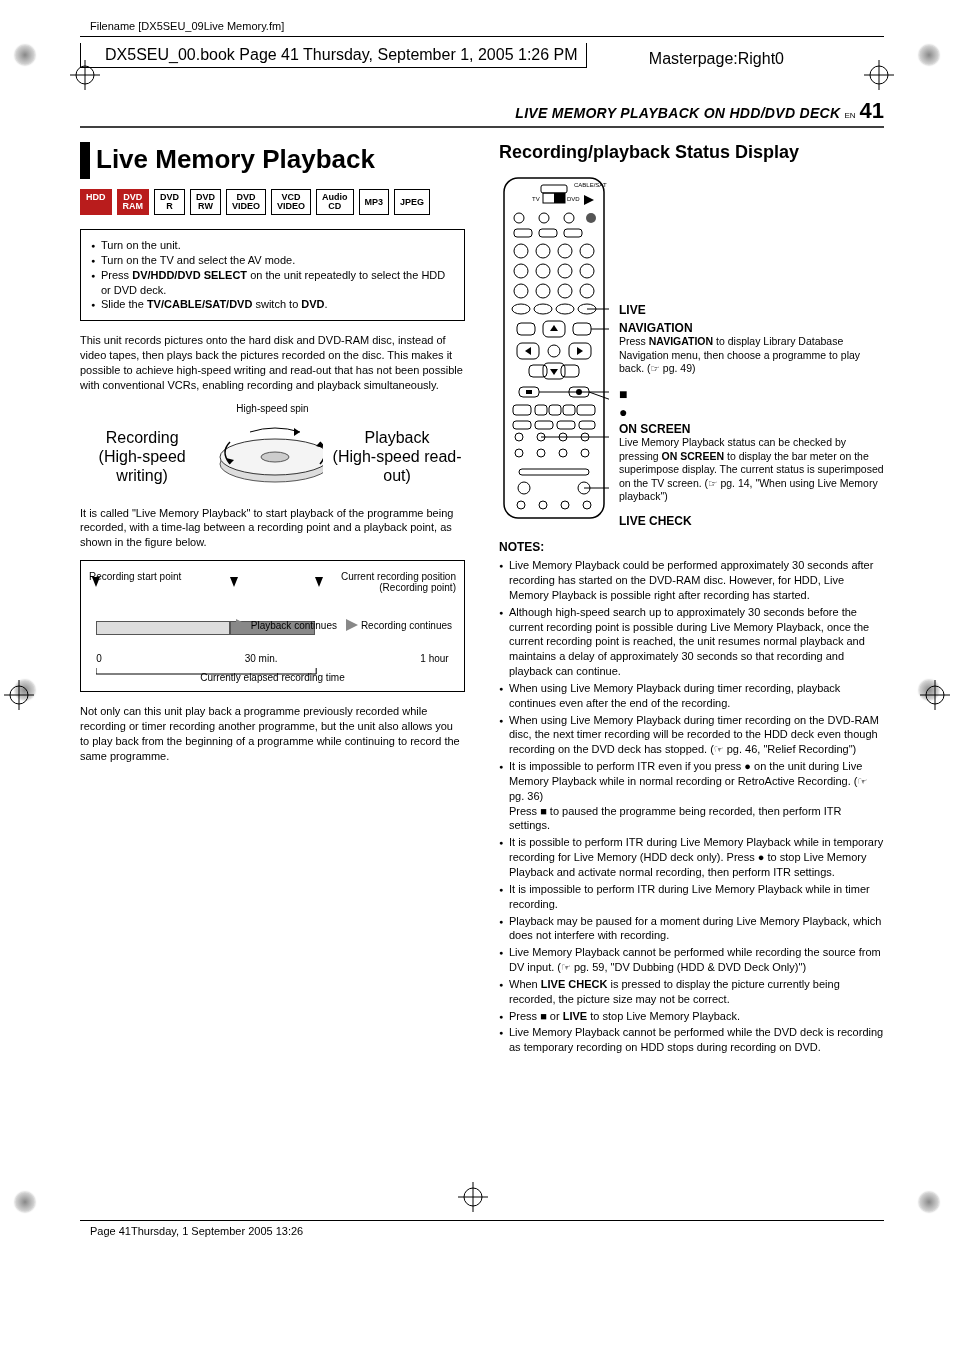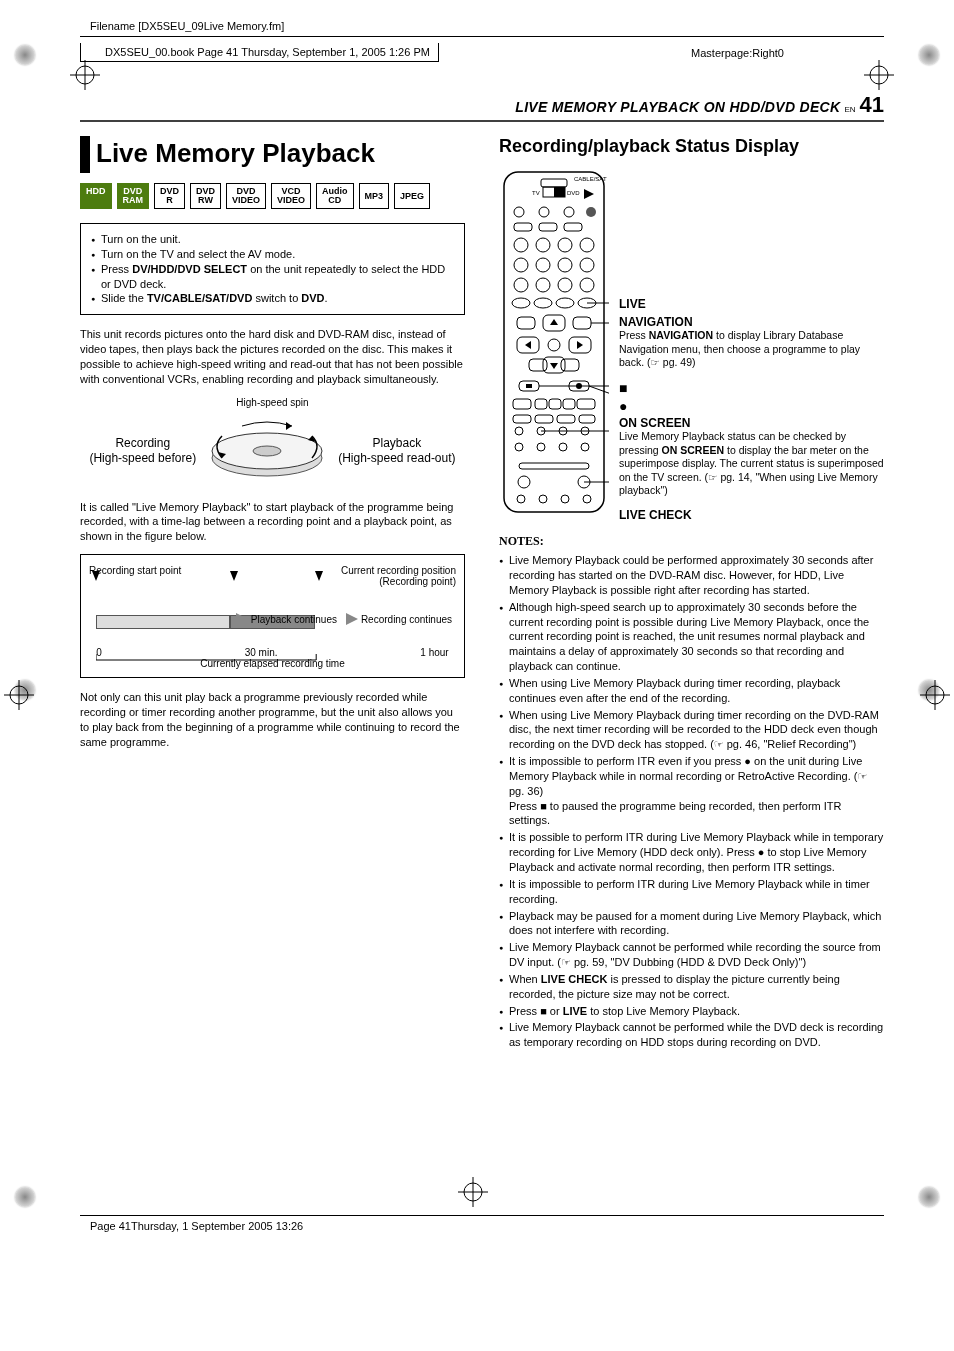--- a/index.html
+++ b/index.html
@@ -23,77 +23,77 @@
   .circle-dot { position: absolute; width: 20px; height: 20px; border-radius: 50%; background: radial-gradient(circle, #888 0%, #ccc 60%, #fff 100%); box-shadow: 0 0 2px #999; }
   .cd-tl { top: 45px; left: 15px; }
   .cd-tr { top: 45px; right: 15px; }
   .cd-ml { top: 680px; left: 15px; }
   .cd-mr { top: 680px; right: 15px; }
   .cd-bl { bottom: 45px; left: 15px; }
   .cd-br { bottom: 45px; right: 15px; }
 
   .filename-row { font-size: 11px; margin-bottom: 4px; padding-left: 10px; }
   .hr-thin { border: none; border-top: 1px solid #000; margin: 2px 0 6px 0; }
-  .book-meta { display: flex; justify-content: space-between; align-items: center; font-size: 11px; }
+  .book-meta { display: flex; justify-content: space-between; align-items: flex-end; font-size: 16px; }
   .book-left { border: 1px solid #000; border-top: none; padding: 3px 8px 3px 24px; }
   .book-right { padding-right: 100px; }
 
   .page-header { display: flex; justify-content: flex-end; align-items: baseline; margin-top: 30px; border-bottom: 2px solid #404040; padding-bottom: 2px; }
   .header-title { font-family: "Arial Narrow", Arial, sans-serif; font-weight: bold; font-style: italic; font-size: 14px; letter-spacing: 0.3px; }
   .header-en { font-size: 8px; margin: 0 4px; }
   .page-num { font-size: 22px; font-weight: bold; }
 
   .columns { display: flex; gap: 34px; margin-top: 14px; }
   .col { flex: 1; min-width: 0; }
   .section-title-row { display: flex; align-items: stretch; margin-bottom: 10px; }
   .title-accent { width: 10px; background: #000; margin-right: 0; }
   .main-title { font-family: "Arial Narrow", Arial, sans-serif; font-size: 26px; font-weight: bold; color: #000; padding: 2px 0 4px 6px; }
 
   .format-badges { display: flex; gap: 5px; flex-wrap: wrap; margin-bottom: 14px; }
-  .badge-solid { background: #4d7c0f; color: #fff; font-size: 9px; font-weight: bold; padding: 4px 6px; min-width: 30px; text-align: center; line-height: 1; }
+  .badge-solid { background: #b91c1c; color: #fff; font-size: 9px; font-weight: bold; padding: 4px 6px; min-width: 30px; text-align: center; line-height: 1; }
   .badge-two { display: flex; flex-direction: column; }
   .badge-outline { border: 1px solid #000; color: #000; font-size: 9px; font-weight: bold; padding: 3px 5px; min-width: 30px; text-align: center; line-height: 1; display: flex; flex-direction: column; justify-content: center; }
 
   .prep-box { border: 1px solid #000; padding: 8px 10px; margin-bottom: 12px; }
   .prep-box ul { list-style: none; }
   .prep-box li { position: relative; padding-left: 10px; line-height: 1.35; }
   .prep-box li::before { content: "●"; position: absolute; left: 0; font-size: 7px; top: 3px; }
 
   p.body { line-height: 1.35; margin-bottom: 10px; }
 
   .diagram-spin { text-align: center; margin: 10px 0 14px 0; }
   .dia-spin-label { font-size: 10px; margin-bottom: 8px; }
-  .dia-spin-row { display: flex; justify-content: center; align-items: center; gap: 6px; font-size: 12px; }
+  .dia-spin-row { display: flex; justify-content: center; align-items: center; gap: 6px; font-size: 16px; }
   .dia-spin-side { text-align: center; line-height: 1.2; }
 
   .timeline-box { border: 1px solid #000; padding: 10px 8px 8px 8px; margin: 10px 0 12px 0; }
   .tl-labels { display: flex; justify-content: space-between; font-size: 10px; text-align: center; margin-bottom: 4px; }
   .tl-label { flex: 1; }
   .tl-bar-row { position: relative; height: 52px; }
   .tl-track { position: absolute; top: 24px; left: 2%; right: 2%; height: 14px; }
   .tl-seg { position: absolute; top: 0; height: 14px; border: 1px solid #555; }
   .tl-seg.light { background: #ddd; }
   .tl-seg.dark { background: #888; }
   .tl-arrows { position: absolute; top: -20px; left: 2%; right: 2%; height: 20px; }
   .tl-down { position: absolute; top: 0; width: 0; height: 0; border-left: 4px solid transparent; border-right: 4px solid transparent; border-top: 10px solid #000; }
   .tl-continue { position: absolute; top: 22px; font-size: 10px; display: flex; align-items: center; gap: 3px; }
   .tl-arrow-right { display:inline-block; width:0; height:0; border-top:6px solid transparent; border-bottom:6px solid transparent; border-left:12px solid #888; }
   .tl-scale { display: flex; justify-content: space-between; font-size: 10px; margin-top: 4px; padding: 0 2%; }
-  .tl-elapsed { font-size: 10px; text-align: center; margin-top: 0; position: relative; }
+  .tl-elapsed { font-size: 10px; text-align: center; margin-top: 8px; position: relative; }
 
   .sub-heading { font-family: "Arial Narrow", Arial, sans-serif; font-size: 18px; font-weight: bold; margin-bottom: 10px; }
 
   .remote-row { display: flex; gap: 10px; align-items: flex-start; margin-bottom: 12px; }
   .remote-svg { flex: 0 0 110px; }
   .callouts { flex: 1; font-size: 10.5px; }
   .co-head { font-family: "Arial Narrow", Arial, sans-serif; font-weight: bold; font-size: 12px; margin-top: 10px; }
   .co-text { line-height: 1.3; margin-bottom: 4px; }
   .sym { font-family: Arial; }
 
-  .notes-head { font-weight: bold; font-size: 12px; margin: 6px 0 4px 0; font-family: Liberation Serif, serif; }
+  .notes-head { font-weight: bold; font-size: 12px; margin: 6px 0 4px 0; }
   ul.notes { list-style: none; }
   ul.notes > li { position: relative; padding-left: 10px; line-height: 1.35; margin-bottom: 2px; }
   ul.notes > li::before { content: "●"; position: absolute; left: 0; font-size: 7px; top: 3px; }
 
   .footer-meta { position: absolute; bottom: 20px; left: 90px; font-size: 11px; }
   .footer-line { position: absolute; bottom: 36px; left: 80px; right: 70px; border-top: 1px solid #000; }
 </style>
 </head>
 <body>
 
@@ -198,21 +198,21 @@
       </ul>
     </div>
 
     <p class="body">This unit records pictures onto the hard disk and DVD-RAM disc, instead of video tapes, then plays back the pictures recorded on the disc. This makes it possible to achieve high-speed writing and read-out that has not been possible with conventional VCRs, enabling recording and playback simultaneously.</p>
 
     <div class="diagram-spin">
       <div class="dia-spin-label">High-speed spin</div>
       <div class="dia-spin-row">
         <div class="dia-spin-side">
           <div>Recording</div>
-          <div>(High-speed before)</div>
+          <div>(High-speed writing)</div>
         </div>
         <svg width="130" height="70">
           <ellipse cx="65" cy="42" rx="55" ry="18" fill="#ddd" stroke="#555"></ellipse>
           <ellipse cx="65" cy="35" rx="55" ry="18" fill="#f4f4f4" stroke="#333"></ellipse>
           <ellipse cx="65" cy="35" rx="14" ry="5" fill="#ccc" stroke="#555"></ellipse>
           <path d="M 20 20 Q 10 30 20 42" fill="none" stroke="#000" stroke-width="1.5"></path>
           <polygon points="20,42 16,36 24,38" fill="#000"></polygon>
           <path d="M 110 42 Q 120 30 110 20" fill="none" stroke="#000" stroke-width="1.5"></path>
           <polygon points="110,20 114,26 106,24" fill="#000"></polygon>
           <path d="M 40 10 Q 65 2 90 10" fill="none" stroke="#000"></path>

